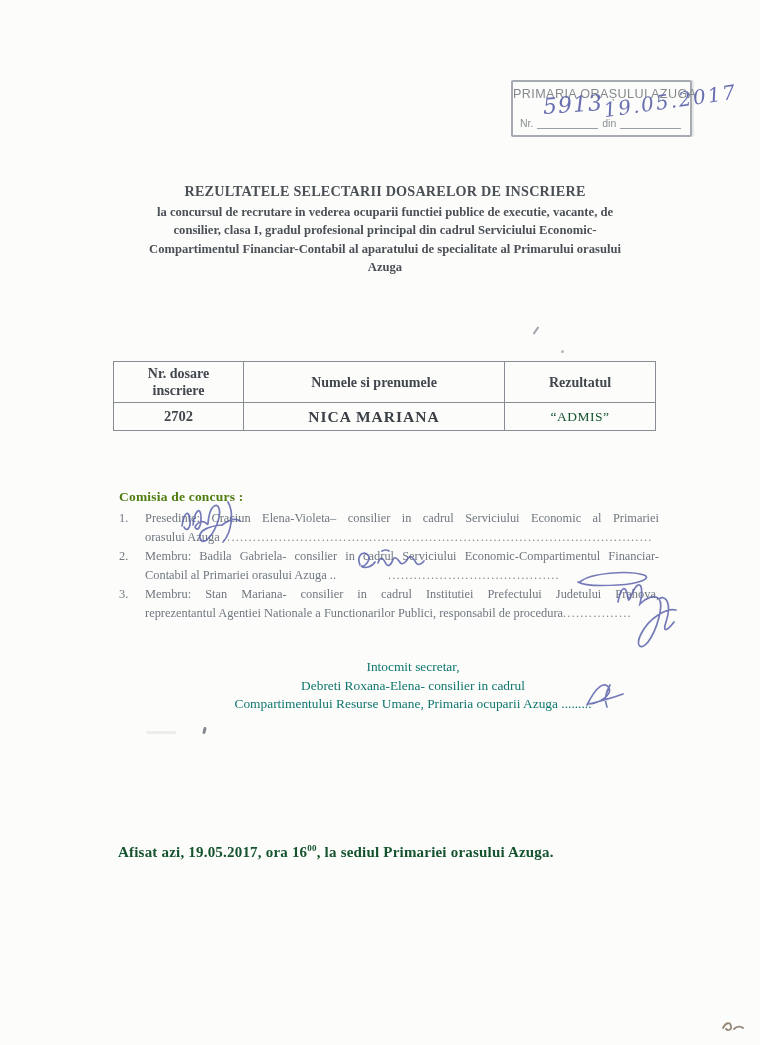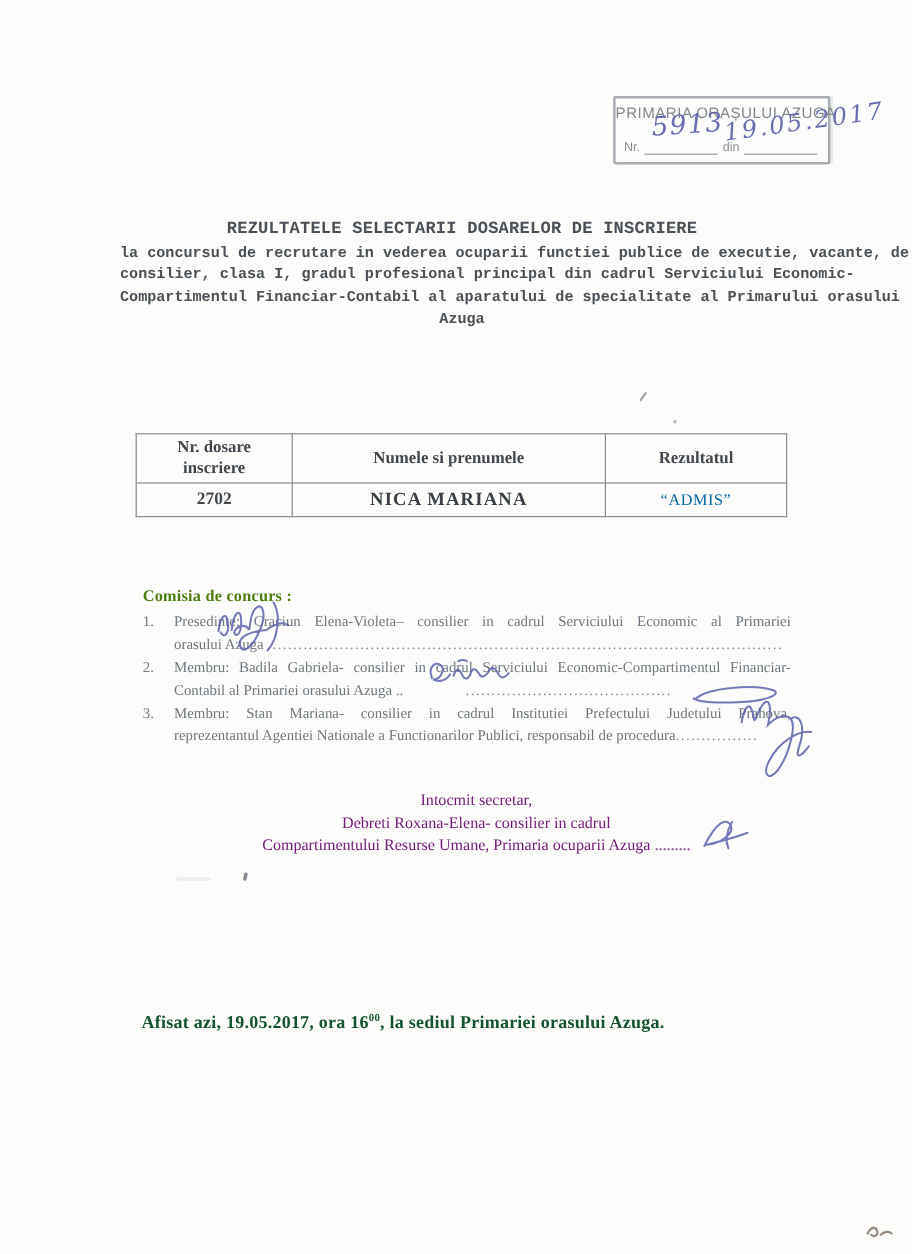--- a/index.html
+++ b/index.html
@@ -20,48 +20,48 @@
   .stamp-row { position:absolute; left:7px; right:5px; bottom:6px; display:flex; align-items:flex-end; font-size:10.5px; color:#8b9095; }
   .stamp-fill { flex:1; border-bottom:1.4px solid #9aa0a6; margin:0 4px; height:2px; }
   .hand {
     position:absolute; font-family:"DejaVu Serif", serif; font-style:italic;
     color:#5c63aa; white-space:nowrap; opacity:.92;
   }
   .hand-nr   { left:543px; top:92px;  font-size:22px; transform:rotate(-4deg); letter-spacing:1px; }
   .hand-date { left:603px; top:89px;  font-size:20px; transform:rotate(-8deg); letter-spacing:2px; }
 
   
-  .title { position:absolute; left:100px; top:183px; width:570px; text-align:center; font-weight:bold; color:#4b5056;font-family:Liberation Mono, monospace; }
+  .title { position:absolute; left:100px; top:183px; width:570px; text-align:center; font-weight:bold; color:#4b5056; }
   .title-l1 { font-size:14.2px; letter-spacing:.2px; margin-bottom:3px; white-space:nowrap; }
   .title-l  { font-size:12.6px; line-height:18.4px; white-space:nowrap; }
 
   
   .rtable { position:absolute; left:113px; top:361px; border-collapse:collapse;border-radius:23px; }
   .rtable td { border:1.6px solid #878d93; text-align:center; vertical-align:middle; padding:0 4px; }
   .c1 { width:121px; } .c2 { width:252px; } .c3 { width:142px; }
   .th { font-weight:bold; font-size:14px; color:#42474d; height:40px; line-height:17px; }
   .tv { height:27px; }
   .v-nr   { font-weight:bold; font-size:14.5px; color:#42474d; }
   .v-name { font-weight:bold; font-size:15.5px; letter-spacing:1px; color:#3b4046; }
-  .v-res  { font-size:13.5px; color:#0369a1; letter-spacing:.5px;margin-left:28px; }
+  .v-res  { font-size:13.5px; color:#14532d; letter-spacing:.5px;margin-left:28px; }
 
   
   .commission { position:absolute; left:119px; top:489px; width:540px; font-size:12.4px; color:#70777f; }
   .com-heading { font-weight:bold; font-size:13.5px; color:#4d7c0f; letter-spacing:.2px; margin-bottom:4px; }
   .com-item { display:flex; line-height:19px; }
   .com-num  { width:26px; flex:none; }
   .com-text { flex:1; min-width:0; }
   .jline { text-align:justify; text-align-last:justify; white-space:nowrap; overflow:hidden; }
   .dline { white-space:nowrap; overflow:hidden; }
   .dots  { letter-spacing:1.2px; color:#868d94; }
   .gap   { display:inline-block; width:52px; }
 
   
-  .secretary { position:absolute; left:112px; top:658px; width:570px; text-align:center;
-               font-size:13.4px; line-height:18.6px; color:#701a75; }
+  .secretary { position:absolute; left:128px; top:658px; width:570px; text-align:center;
+               font-size:13.4px; line-height:18.6px; color:#0f766e; }
 
   
   .footer { position:absolute; left:118px; top:843px; font-size:15px; font-weight:bold;
             color:#14532d; letter-spacing:.2px; white-space:nowrap; }
   .footer sup { font-size:9px; vertical-align:super; }
 
   
   .sig { position:absolute; pointer-events:none; }
   .sig path { fill:none; stroke:#5c63aa; stroke-width:1.7; stroke-linecap:round; opacity:.85; }
   .sig-president  { left:176px; top:496px; }

